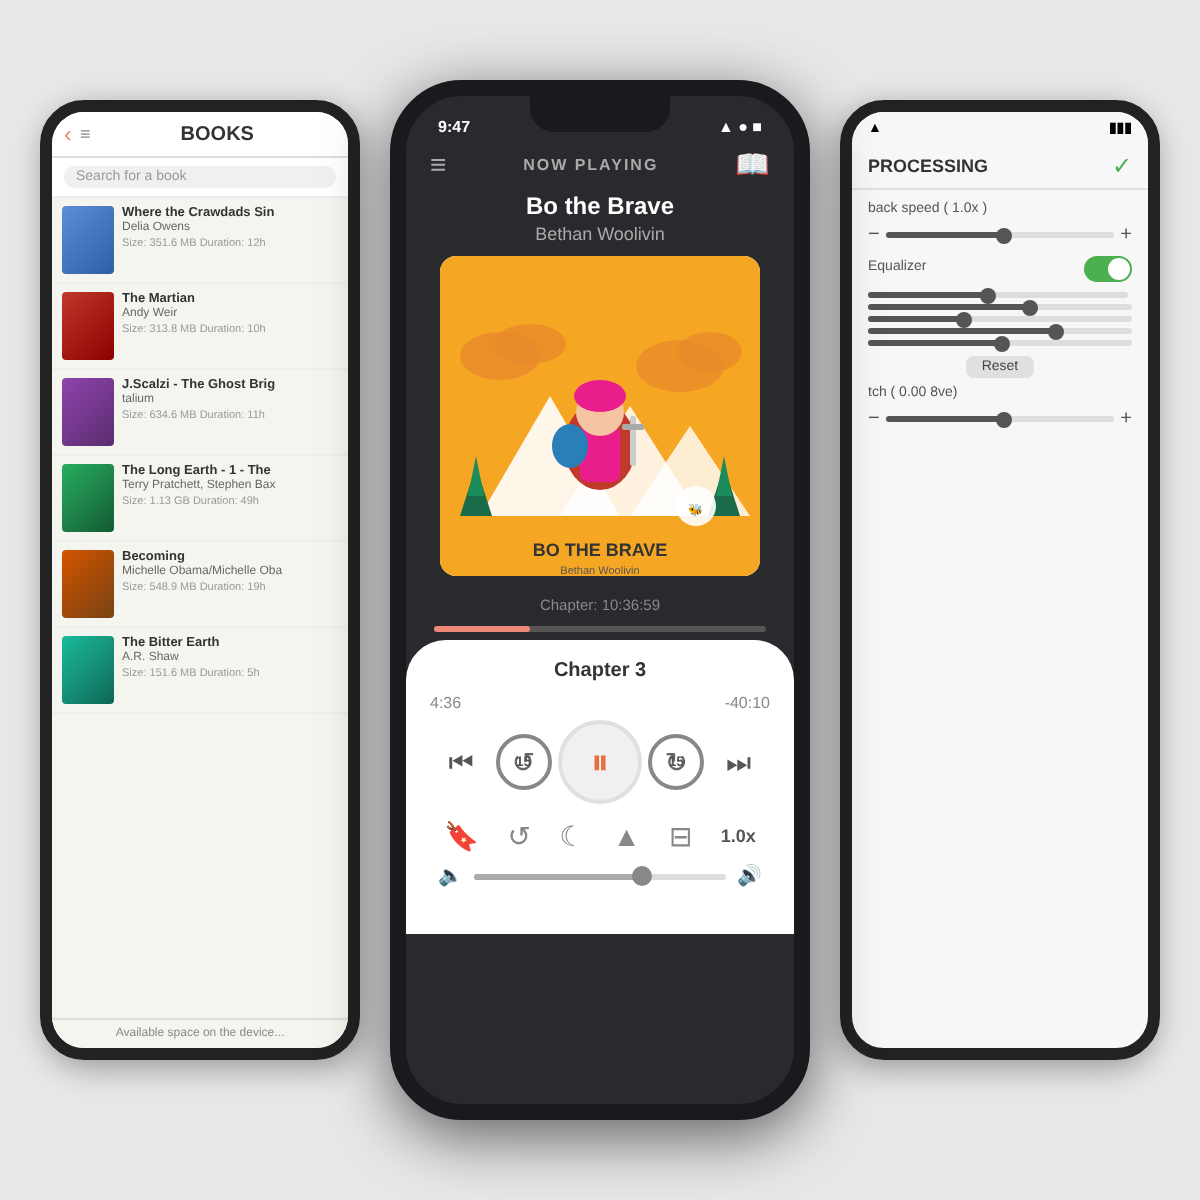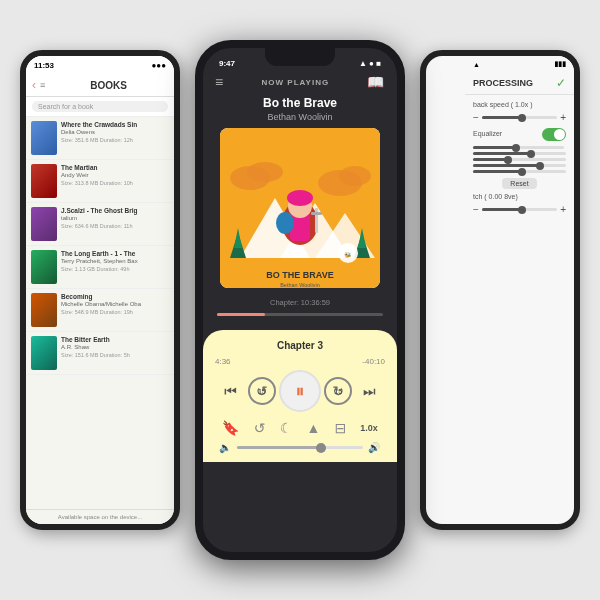--- a/index.html
+++ b/index.html
@@ -125,21 +125,20 @@
       right: 0px;
       top: 30px;
       width: 160px;
       height: 480px;
       background: #f7f7f7;
       border-radius: 22px;
       border: 6px solid #222;
       overflow: hidden;
       box-shadow: -2px 4px 16px rgba(0,0,0,0.35);
       z-index: 1;
-      padding-left: 39px;
     }
     .phone-right .status-bar {
       background: #f7f7f7;
       height: 16px;
       display: flex;
       align-items: center;
       padding: 0 8px;
       font-size: 7px;
       font-weight: 600;
       color: #000;
@@ -341,24 +340,24 @@
     }
     .progress-fill {
       height: 100%;
       background: #e87;
       border-radius: 2px;
       width: 29%;
     }
 
     
     .bottom-player {
-      background: #fef9c3;
+      background: #ffffff;
       border-radius: 20px 20px 0 0;
-      padding: 10px 12px 9px;
-      margin-top: 10px;
+      padding: 10px 12px 23px;
+      margin-top: 0;
     }
     .chapter-label {
       text-align: center;
       font-size: 10px;
       font-weight: 600;
       color: #333;
       margin-bottom: 6px;
     }
     .time-row {
       display: flex;
@@ -450,24 +449,20 @@
 
     
     .hamburger { font-size: 9px; color: #888; }
   </style>
 </head>
 <body>
 
 <div class="scene">
 
   <div class="phone-left">
-    <div class="status-bar">
-      <span>11:53</span>
-      <span>●●●</span>
-    </div>
     <div class="header">
       <span class="back-arrow">‹</span>
       <span class="hamburger">≡</span>
       <span class="title">BOOKS</span>
     </div>
     <div class="search-bar">
       <input-mock>Search for a book</input-mock>
     </div>
     <div class="book-list">
       <div class="book-item">

